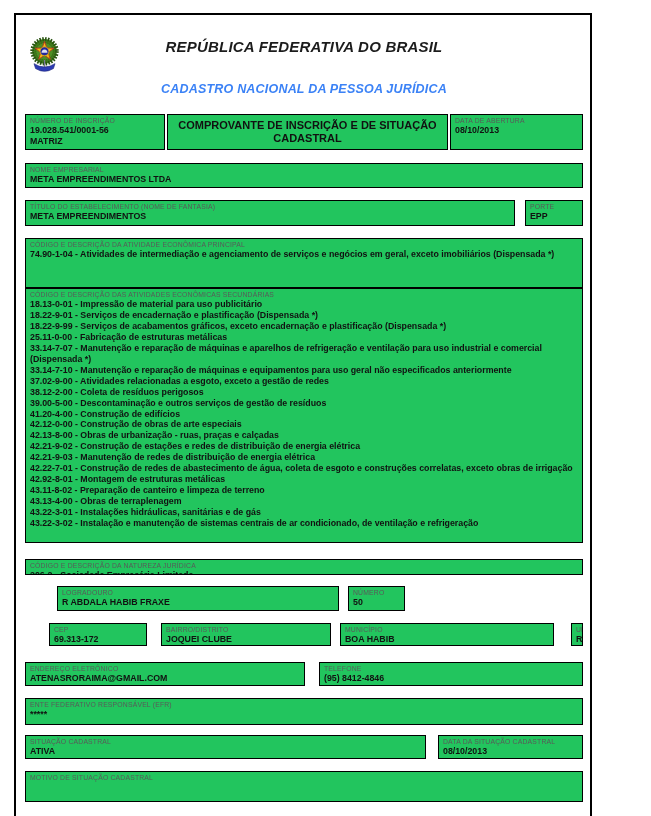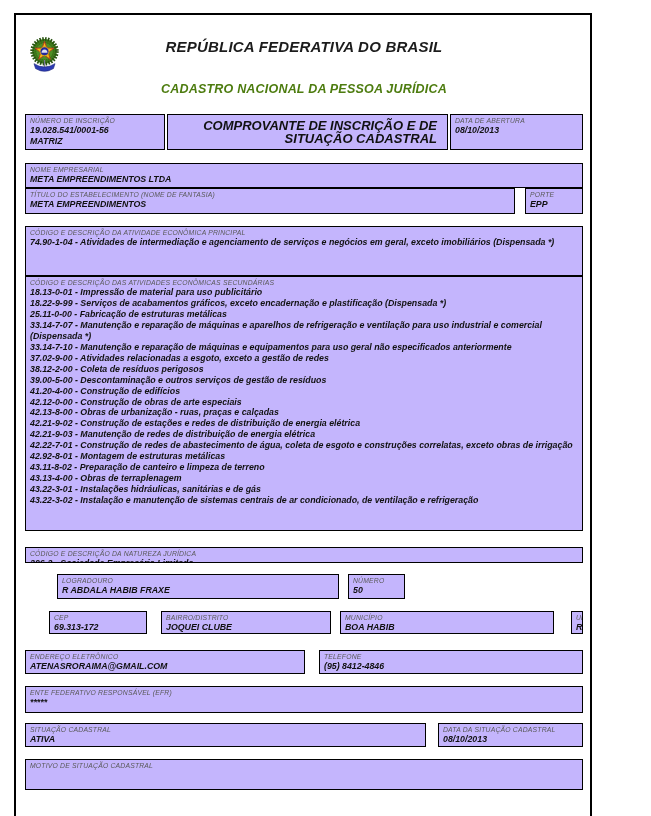--- a/index.html
+++ b/index.html
@@ -14,44 +14,43 @@
     position:absolute; left:14px; top:13px;
     width:578px; height:860px;
     border:2px solid #000;
     box-sizing:border-box;
     padding:0 7px 0 9px;
     background:#fff;
   }
   .header{ position:relative; height:99px;font-style:italic; }
   .emblem{ position:absolute; left:1px; top:16px; width:37px; height:48px; }
   .t1{ text-align:center; padding-top:23px; font-size:15px; font-weight:bold; color:#1c1c1c; letter-spacing:.2px; }
-  .t2{ text-align:center; margin-top:27px; font-size:12.5px; font-weight:bold; color:#4d7c0f; letter-spacing:.2px; }
+  .t2{ text-align:center; margin-top:27px; font-size:12.5px; font-weight:bold; color:#3b82f6; letter-spacing:.2px; }
 
   .row{ display:flex; }
   .box{
     border:1px solid #000;
     box-sizing:border-box;
     padding:2px 4px 1px 4px;
     overflow:hidden;
-    background:#c4b5fd;
-    font-style:italic;
+    background:#22c55e;
   }
   .lbl{
     font-size:6.8px; line-height:8px;
     color:#595959; letter-spacing:.2px;
     white-space:nowrap;
   }
   .val{
     font-size:8.8px; line-height:11px;
     font-weight:bold; color:#111;
   }
   .cert{
     display:flex; align-items:center; justify-content:center;
-    text-align:right;
-    font-size:13px; line-height:13px; font-weight:bold; color:#111;
+    text-align:center;
+    font-size:11px; line-height:13px; font-weight:bold; color:#111;
     padding:7px 10px;
   }
   .act .val{ line-height:10.95px; }
 </style>
 </head>
 <body>
 
 <div class="frame">
 
   <div class="header">
@@ -75,21 +74,21 @@
       <div class="val">19.028.541/0001-56</div>
       <div class="val">MATRIZ</div>
     </div>
     <div class="box cert" style="flex:1; margin:0 2px;">COMPROVANTE DE INSCRIÇÃO E DE SITUAÇÃO CADASTRAL</div>
     <div class="box" style="width:133px;">
       <div class="lbl">DATA DE ABERTURA</div>
       <div class="val">08/10/2013</div>
     </div>
   </div>
 
-  <div class="box" style="height:25px; ">
+  <div class="box" style="height:25px; margin-bottom:12px;">
     <div class="lbl">NOME EMPRESARIAL</div>
     <div class="val">META EMPREENDIMENTOS LTDA</div>
   </div>
 
   <div class="row" style="height:26px; margin-bottom:12px;">
     <div class="box" style="flex:1;">
       <div class="lbl">TÍTULO DO ESTABELECIMENTO (NOME DE FANTASIA)</div>
       <div class="val">META EMPREENDIMENTOS</div>
     </div>
     <div class="box" style="width:58px; margin-left:10px;">
@@ -100,20 +99,21 @@
 
   <div class="box act" style="height:50px; ">
     <div class="lbl">CÓDIGO E DESCRIÇÃO DA ATIVIDADE ECONÔMICA PRINCIPAL</div>
     <div class="val">74.90-1-04 - Atividades de intermediação e agenciamento de serviços e negócios em geral, exceto imobiliários (Dispensada *)</div>
   </div>
 
   <div class="box act" style="height:255px; margin-bottom:16px;">
     <div class="lbl">CÓDIGO E DESCRIÇÃO DAS ATIVIDADES ECONÔMICAS SECUNDÁRIAS</div>
     <div>
         <div class="val">18.13-0-01 - Impressão de material para uso publicitário</div>
+        <div class="val">18.22-9-01 - Serviços de encadernação e plastificação (Dispensada *)</div>
         <div class="val">18.22-9-99 - Serviços de acabamentos gráficos, exceto encadernação e plastificação (Dispensada *)</div>
         <div class="val">25.11-0-00 - Fabricação de estruturas metálicas</div>
         <div class="val">33.14-7-07 - Manutenção e reparação de máquinas e aparelhos de refrigeração e ventilação para uso industrial e comercial (Dispensada *)</div>
         <div class="val">33.14-7-10 - Manutenção e reparação de máquinas e equipamentos para uso geral não especificados anteriormente</div>
         <div class="val">37.02-9-00 - Atividades relacionadas a esgoto, exceto a gestão de redes</div>
         <div class="val">38.12-2-00 - Coleta de resíduos perigosos</div>
         <div class="val">39.00-5-00 - Descontaminação e outros serviços de gestão de resíduos</div>
         <div class="val">41.20-4-00 - Construção de edifícios</div>
         <div class="val">42.12-0-00 - Construção de obras de arte especiais</div>
         <div class="val">42.13-8-00 - Obras de urbanização - ruas, praças e calçadas</div>

